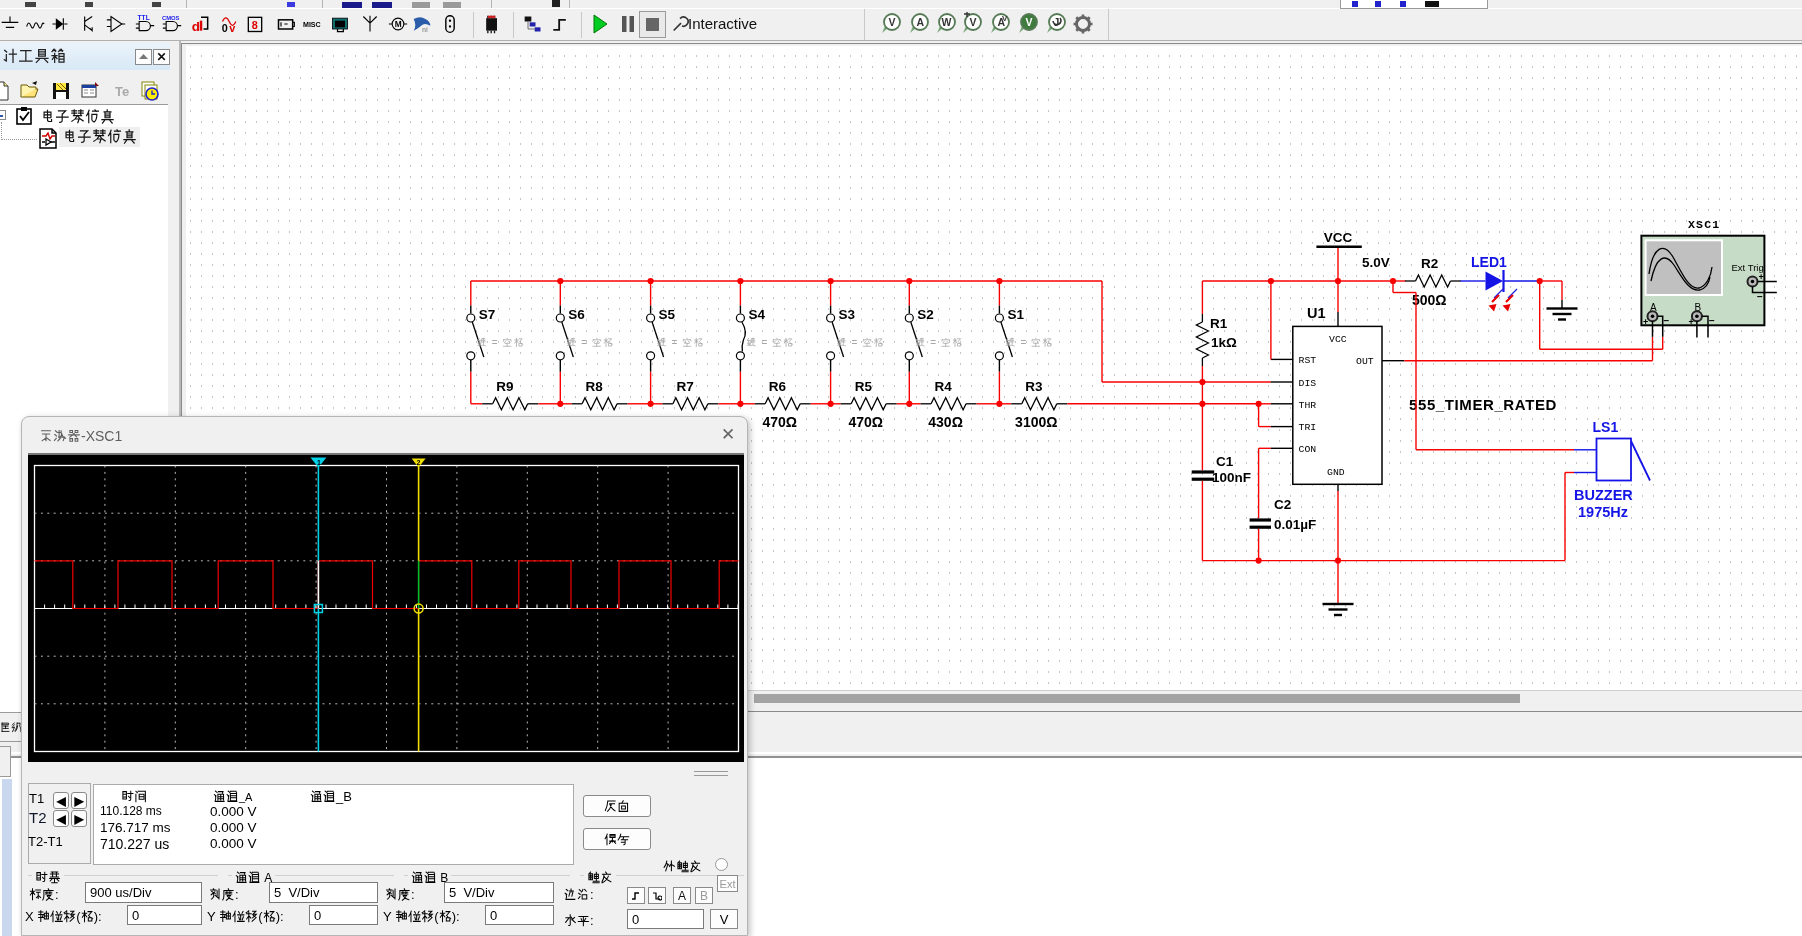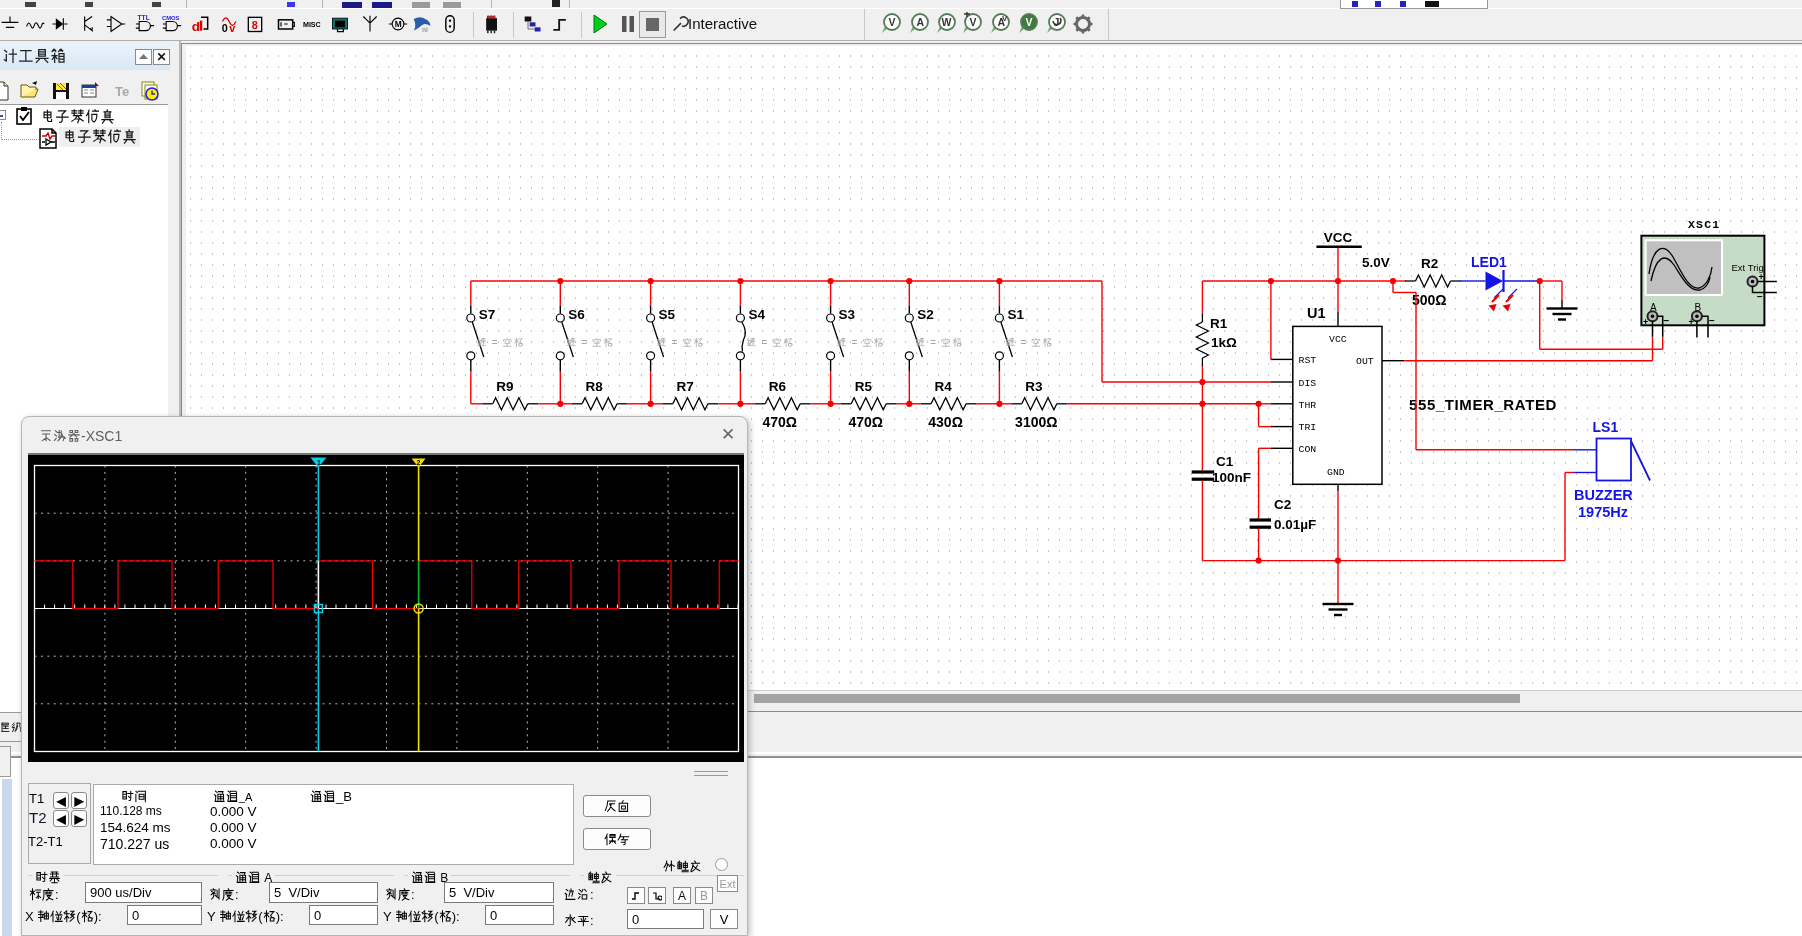--- a/index.html
+++ b/index.html
@@ -641,21 +641,21 @@
       </svg><svg class="cj" style="width:13px;height:13px">
         <use href="#c9053"></use>
       </svg><span class="lt" style="font-size:11px">_A</span></div>
 <div class="abs" style="left:288px;top:370px"><svg class="cj" style="width:13px;height:13px">
         <use href="#c901a"></use>
       </svg><svg class="cj" style="width:13px;height:13px">
         <use href="#c9053"></use>
       </svg><span class="lt" style="font-size:13px">_B</span></div>
 <div class="abs" style="left:78px;top:386.5px;font-size:12px">110.128 ms</div>
 <div class="abs" style="left:188px;top:386.5px;font-size:13.5px">0.000 V</div>
-<div class="abs" style="left:78px;top:402.5px;font-size:13.5px">154.624 ms</div>
+<div class="abs" style="left:78px;top:402.5px;font-size:13.5px">176.717 ms</div>
 <div class="abs" style="left:188px;top:402.5px;font-size:13.5px">0.000 V</div>
 <div class="abs" style="left:78px;top:418.5px;font-size:14px">710.227 us</div>
 <div class="abs" style="left:188px;top:418.5px;font-size:13.5px">0.000 V</div>
 <div class="btn" style="left:561px;top:378px;width:68px;height:22px;border-radius:3px">
       <svg class="cj" style="width:13px;height:13px">
         <use href="#c53cd"></use>
       </svg>
       <svg class="cj" style="width:13px;height:13px">
         <use href="#c5411"></use>
       </svg>

